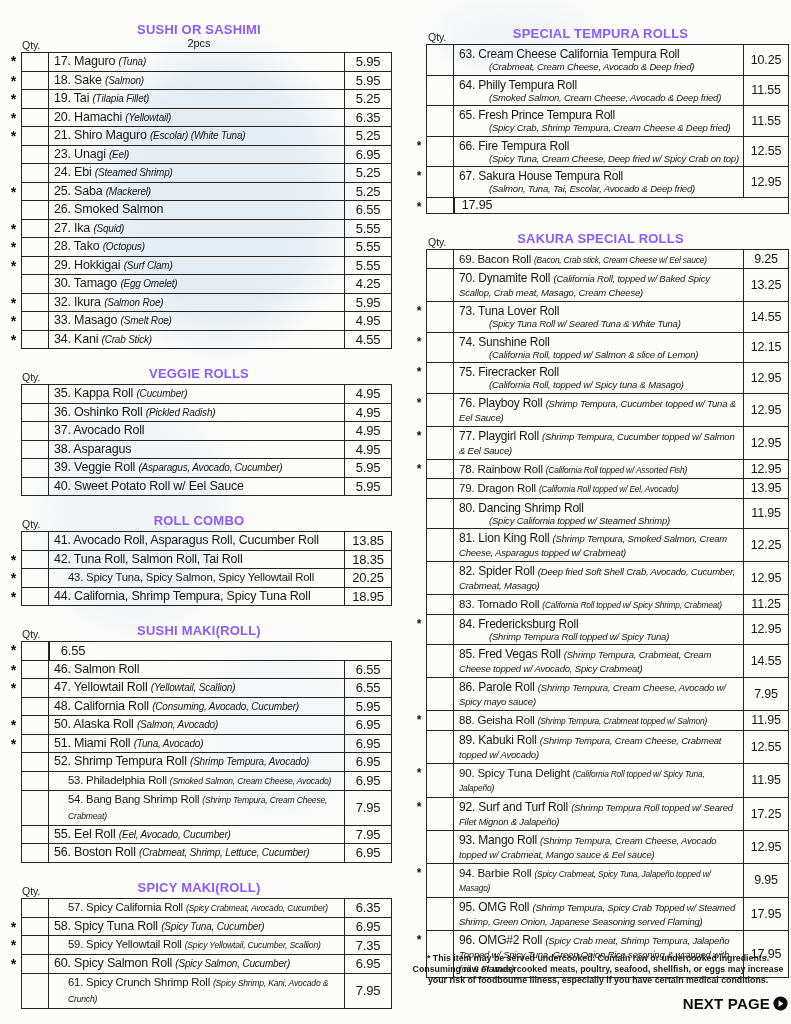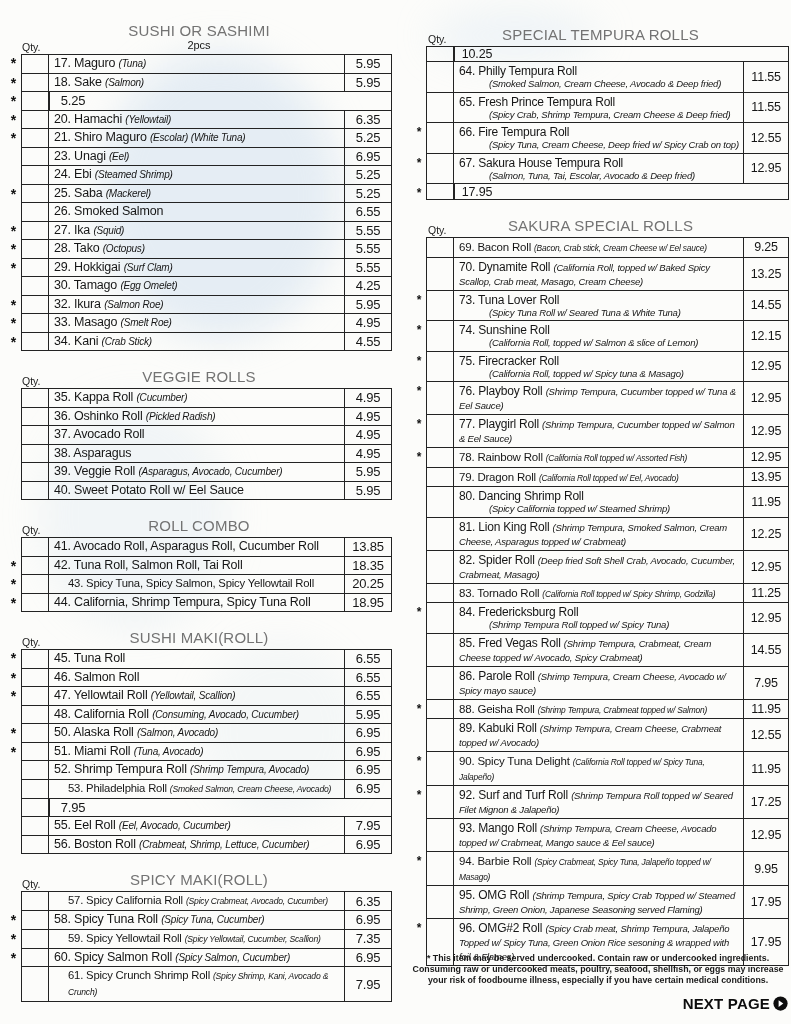--- a/index.html
+++ b/index.html
@@ -14,21 +14,21 @@
   #wm2{left:40px;top:400px;width:190px;height:230px;background:rgba(200,220,236,0.20);}
   #wm3{left:430px;top:8px;width:170px;height:55px;background:rgba(205,224,238,0.25);}
   #wm4{left:200px;top:640px;width:160px;height:180px;background:rgba(200,218,234,0.14);}
 
   .col{position:absolute;}
   #left-col{left:6px;top:22px;width:386px;}
   #right-col{left:412px;top:26px;width:377px;}
 
   .sec{margin-bottom:17px;}
   .sec-head{position:relative;text-align:center;padding-bottom:3px;}
-  .sec-title{font-weight:400;font-size:15px;letter-spacing:0.2px;color:#737373;}
+  .sec-title{font-weight:700;font-size:13px;letter-spacing:0.2px;color:#8b5cf6;}
   .sec-sub{font-size:11px;line-height:12px;}
   .qty-label{position:absolute;left:16px;bottom:1px;font-size:10.5px;color:#222;}
 
   .mrow{display:flex;align-items:stretch;}
   .star{flex:0 0 15px;width:15px;text-align:center;font-size:14px;font-weight:700;padding-top:2px;line-height:14px;color:#111;}
   .rowbox{flex:1;display:flex;border:1px solid #232323;margin-top:-1px;}
   .mrow:first-child .rowbox{margin-top:0;}
   .qtycell{flex:0 0 26px;border-right:1px solid #232323;}
   .namecell{flex:1;padding:1px 3px 1px 5px;display:flex;flex-direction:column;justify-content:center;}
   .ntext{font-size:12.5px;line-height:15px;letter-spacing:-0.2px;}
@@ -86,20 +86,23 @@
             <div class="namecell">
               <div class="ntext">18. Sake <span class="idesc">(Salmon)</span></div>
             </div>
             <div class="pricecell">5.95</div>
           </div>
         </div>
         <div class="mrow">
           <span class="star">*</span>
           <div class="rowbox">
             <div class="qtycell"></div>
+            <div class="namecell">
+              <div class="ntext">19. Tai <span class="idesc">(Tilapia Fillet)</span></div>
+            </div>
             <div class="pricecell">5.25</div>
           </div>
         </div>
         <div class="mrow">
           <span class="star">*</span>
           <div class="rowbox">
             <div class="qtycell"></div>
             <div class="namecell">
               <div class="ntext">20. Hamachi <span class="idesc">(Yellowtail)</span></div>
             </div>
@@ -347,23 +350,20 @@
     <div class="sec">
       <div class="sec-head">
         <span class="qty-label">Qty.</span>
         <div class="sec-title">SUSHI MAKI(ROLL)</div>
       </div>
       <div class="mtable">
         <div class="mrow">
           <span class="star">*</span>
           <div class="rowbox">
             <div class="qtycell"></div>
-            <div class="namecell">
-              <div class="ntext">45. Tuna Roll</div>
-            </div>
             <div class="pricecell">6.55</div>
           </div>
         </div>
         <div class="mrow">
           <span class="star">*</span>
           <div class="rowbox">
             <div class="qtycell"></div>
             <div class="namecell">
               <div class="ntext">46. Salmon Roll</div>
             </div>
@@ -427,20 +427,23 @@
             <div class="namecell">
               <div class="ntext">53. Philadelphia Roll <span class="idesc">(Smoked Salmon, Cream Cheese, Avocado)</span></div>
             </div>
             <div class="pricecell">6.95</div>
           </div>
         </div>
         <div class="mrow">
           <span class="star"></span>
           <div class="rowbox tight">
             <div class="qtycell"></div>
+            <div class="namecell">
+              <div class="ntext">54. Bang Bang Shrimp Roll <span class="idesc">(Shrimp Tempura, Cream Cheese, Crabmeat)</span></div>
+            </div>
             <div class="pricecell">7.95</div>
           </div>
         </div>
         <div class="mrow">
           <span class="star"></span>
           <div class="rowbox">
             <div class="qtycell"></div>
             <div class="namecell">
               <div class="ntext">55. Eel Roll <span class="idesc">(Eel, Avocado, Cucumber)</span></div>
             </div>
@@ -522,20 +525,23 @@
     <div class="sec">
       <div class="sec-head">
         <span class="qty-label">Qty.</span>
         <div class="sec-title">SPECIAL TEMPURA ROLLS</div>
       </div>
       <div class="mtable">
         <div class="mrow">
           <span class="star"></span>
           <div class="rowbox">
             <div class="qtycell"></div>
+            <div class="namecell">
+              <div class="ntext">63. Cream Cheese California Tempura Roll<span class="idesc blk">(Crabmeat, Cream Cheese, Avocado &amp; Deep fried)</span></div>
+            </div>
             <div class="pricecell">10.25</div>
           </div>
         </div>
         <div class="mrow">
           <span class="star"></span>
           <div class="rowbox">
             <div class="qtycell"></div>
             <div class="namecell">
               <div class="ntext">64. Philly Tempura Roll<span class="idesc blk">(Smoked Salmon, Cream Cheese, Avocado  &amp; Deep fried)</span></div>
             </div>
@@ -705,21 +711,21 @@
               <div class="ntext">82. Spider Roll <span class="idesc">(Deep fried Soft Shell Crab, Avocado, Cucumber, Crabmeat, Masago)</span></div>
             </div>
             <div class="pricecell">12.95</div>
           </div>
         </div>
         <div class="mrow">
           <span class="star"></span>
           <div class="rowbox tight">
             <div class="qtycell"></div>
             <div class="namecell">
-              <div class="ntext">83. Tornado Roll <span class="idesc">(California Roll topped w/ Spicy Shrimp, Godzilla)</span></div>
+              <div class="ntext">83. Tornado Roll <span class="idesc">(California Roll topped w/ Spicy Shrimp, Crabmeat)</span></div>
             </div>
             <div class="pricecell">11.25</div>
           </div>
         </div>
         <div class="mrow">
           <span class="star">*</span>
           <div class="rowbox">
             <div class="qtycell"></div>
             <div class="namecell">
               <div class="ntext">84. Fredericksburg Roll<span class="idesc blk">(Shrimp Tempura Roll topped w/ Spicy Tuna)</span></div>

